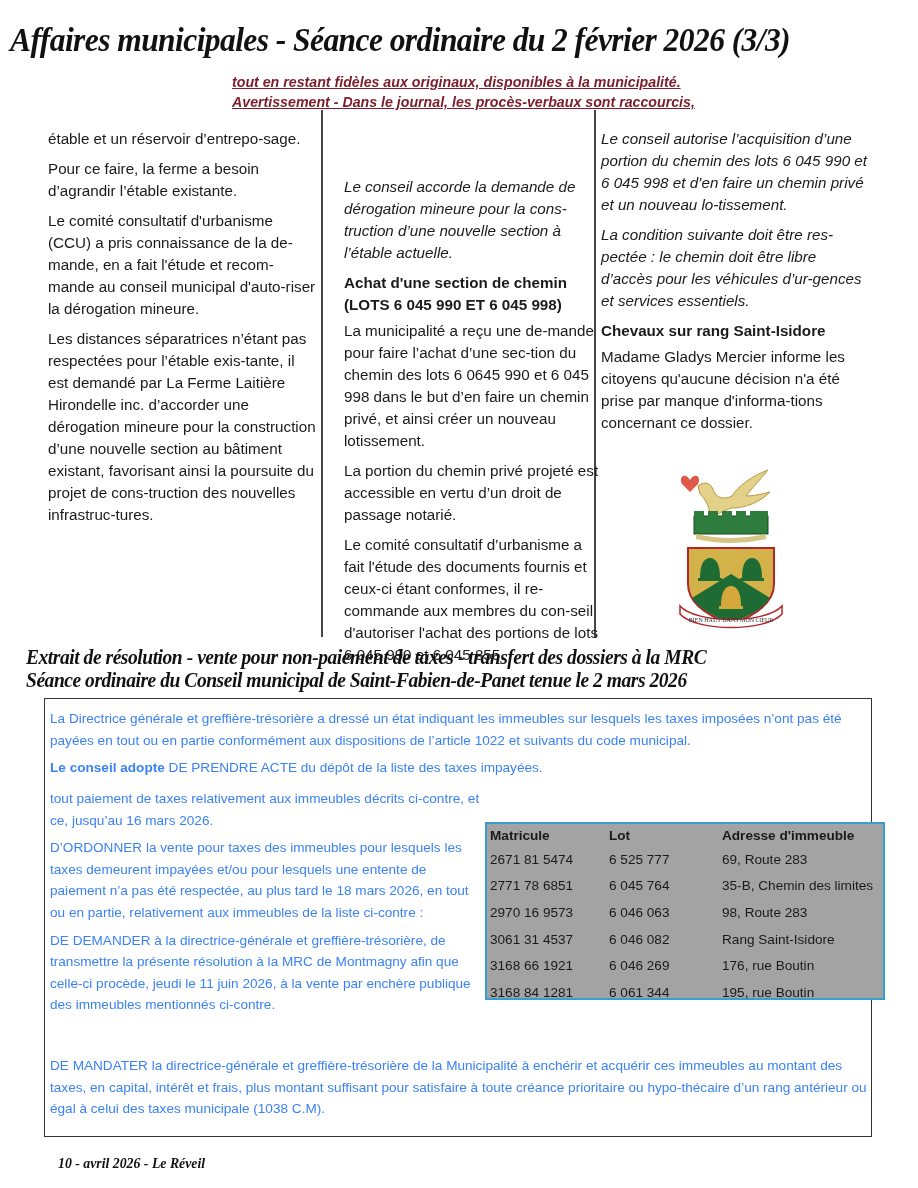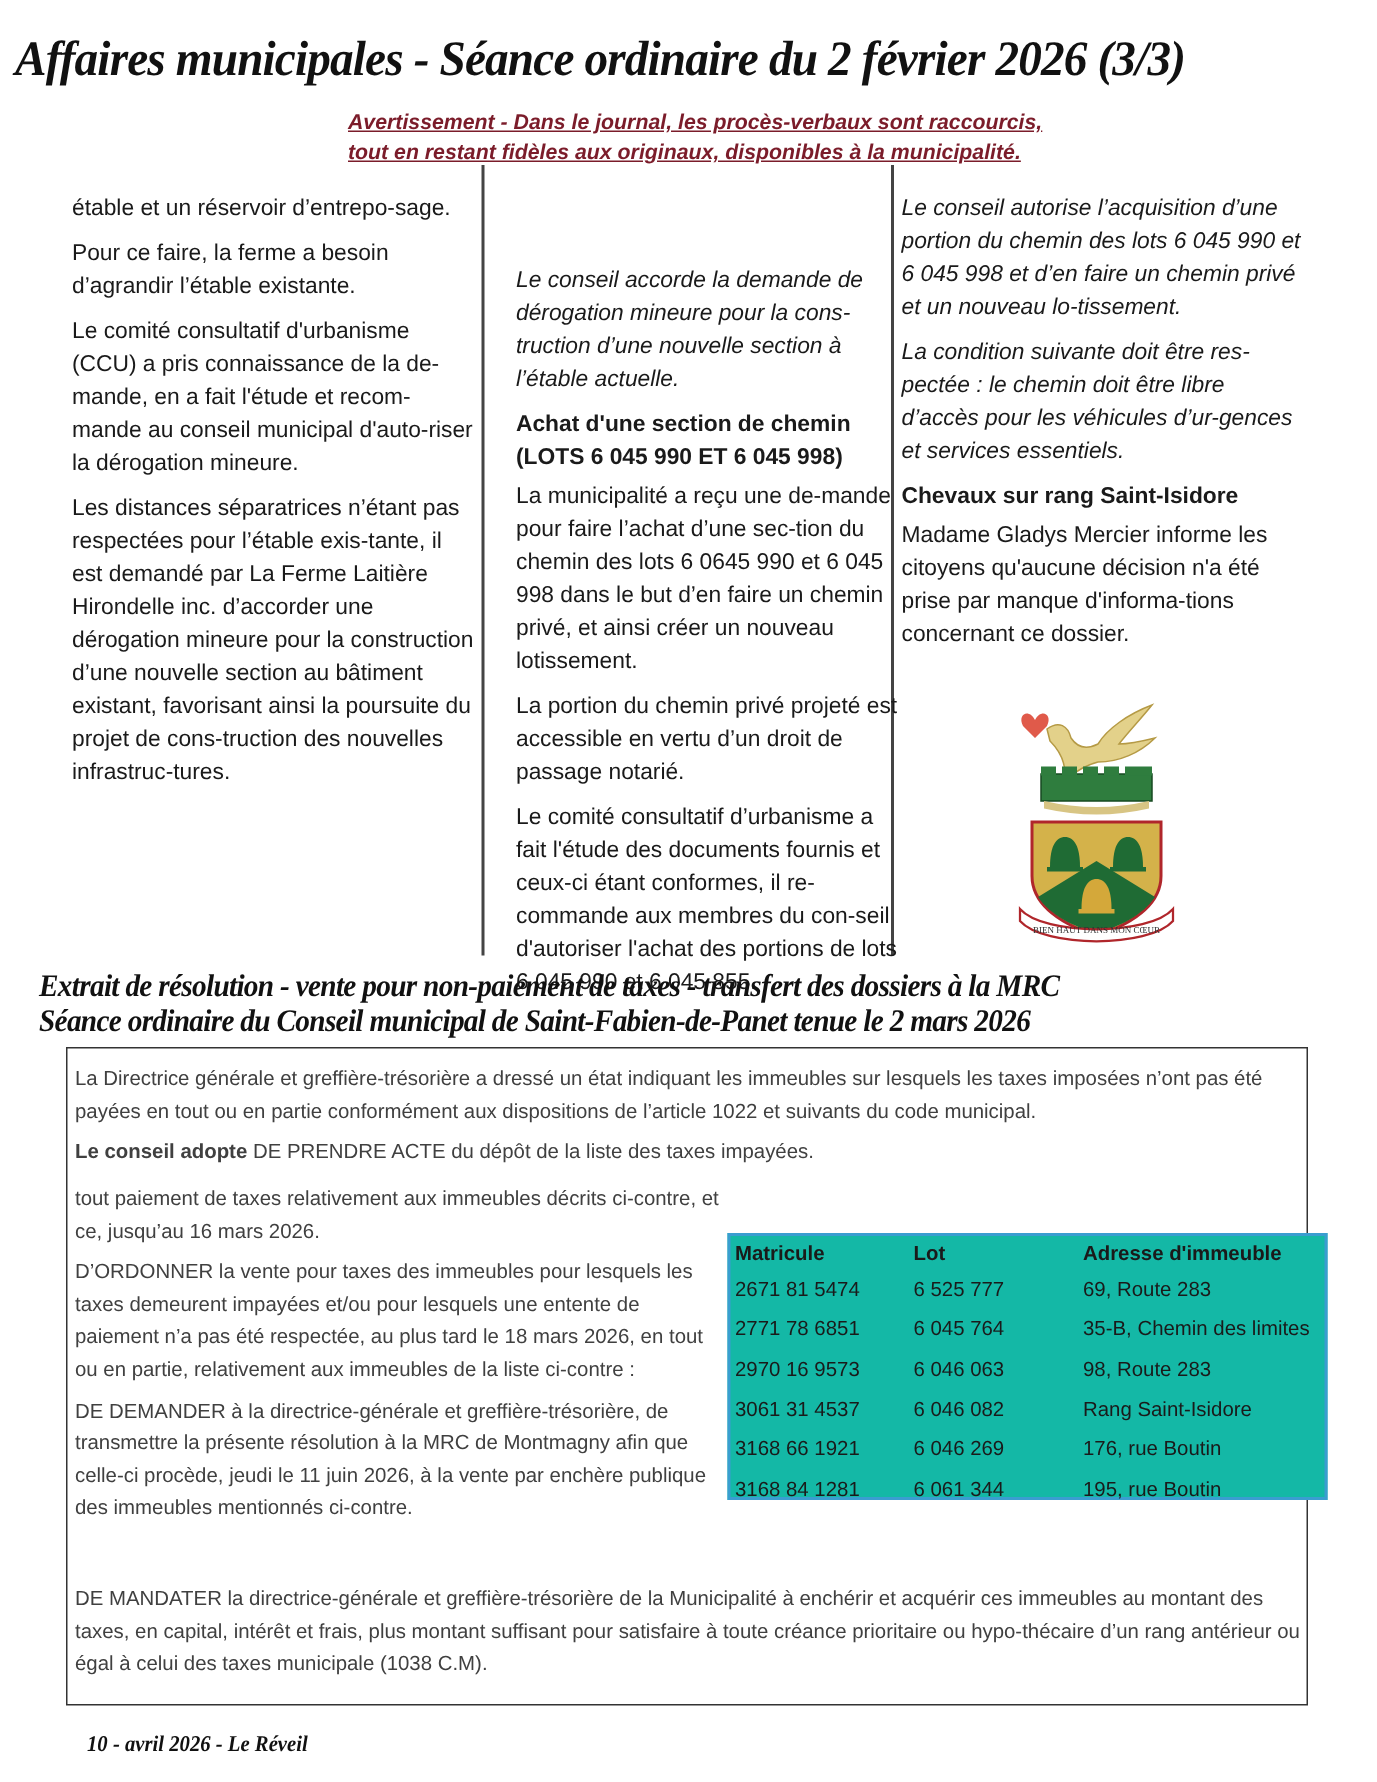--- a/index.html
+++ b/index.html
@@ -30,49 +30,49 @@
   .section-title {
     position: absolute; left: 26px; top: 646px; width: 880px;
     font-family: "Liberation Serif", serif; font-style: italic; font-weight: bold;
     font-size: 21px; line-height: 23px; letter-spacing: -0.5px; color: #111; white-space: nowrap;
     transform: scaleX(0.93); transform-origin: left top;
   }
   .res-box {
     position: absolute; left: 44px; top: 698px; width: 826px; height: 437px;
     border: 1.6px solid #333;
   }
-  .res-text { position: absolute; font-size: 13.6px; line-height: 21.6px; color: #404040; }
+  .res-text { position: absolute; font-size: 13.6px; line-height: 21.6px; color: #3b82f6; }
   .res-text p { margin: 0 0 6px 0; }
   .res-text b { font-weight: bold; }
   .res-top { left: 50px; top: 708px; width: 820px; }
   .res-left { left: 50px; top: 788px; width: 430px; }
   .res-bottom { left: 50px; top: 1055px; width: 820px; font-size: 13.6px; }
   .tax-table {
     position: absolute; left: 485px; top: 822px; width: 400px; height: 178px;
-    border: 2.5px solid #3a9dd0; background: #14b8a6; box-sizing: border-box;
+    border: 2.5px solid #3a9dd0; background: #a3a3a3; box-sizing: border-box;
   }
   .tax-table table { border-collapse: collapse; width: 100%; font-size: 13.6px; color: #1a1a1a; }
   .tax-table th { text-align: left; font-weight: bold; padding: 0 0 0 3px; height: 22px; }
   .tax-table td { padding: 0 0 0 3px; height: 26.6px; white-space: nowrap; }
   .tax-table .c1 { width: 116px; }
   .tax-table .c2 { width: 110px; }
   .footer {
     position: absolute; left: 58px; top: 1155px;
     font-family: "Liberation Serif", serif; font-style: italic; font-weight: bold; font-size: 15px;
     color: #111; transform: scaleX(0.92); transform-origin: left top; white-space: nowrap;
   }
 </style>
 </head>
 <body>
 
 <div class="page-title">Affaires municipales - Séance ordinaire du 2 février 2026 (3/3)</div>
 
 <div class="warning">
+  <div>tout en restant fidèles aux originaux, disponibles à  la municipalité.</div>
   <div>Avertissement - Dans le journal, les procès-verbaux sont raccourcis,</div>
-  <div>tout en restant fidèles aux originaux, disponibles à  la municipalité.</div>
 </div>
 
 <div class="col-rule" style="left:321px"></div>
 <div class="col-rule" style="left:594px"></div>
 
 <div class="col col1">
   <p>étable et un réservoir d’entrepo-sage.</p>
   <p>Pour ce faire, la ferme a besoin d’agrandir l’étable existante.</p>
   <p>Le comité consultatif d'urbanisme (CCU) a pris connaissance de la de-mande, en a fait l'étude et recom-mande au conseil municipal d'auto-riser la dérogation mineure.</p>
   <p>Les distances séparatrices n’étant pas respectées pour l’étable exis-tante, il est demandé par La Ferme Laitière Hirondelle inc. d’accorder une dérogation mineure pour la construction d’une nouvelle section au bâtiment existant, favorisant ainsi la poursuite du projet de cons-truction des nouvelles infrastruc-tures.</p>

